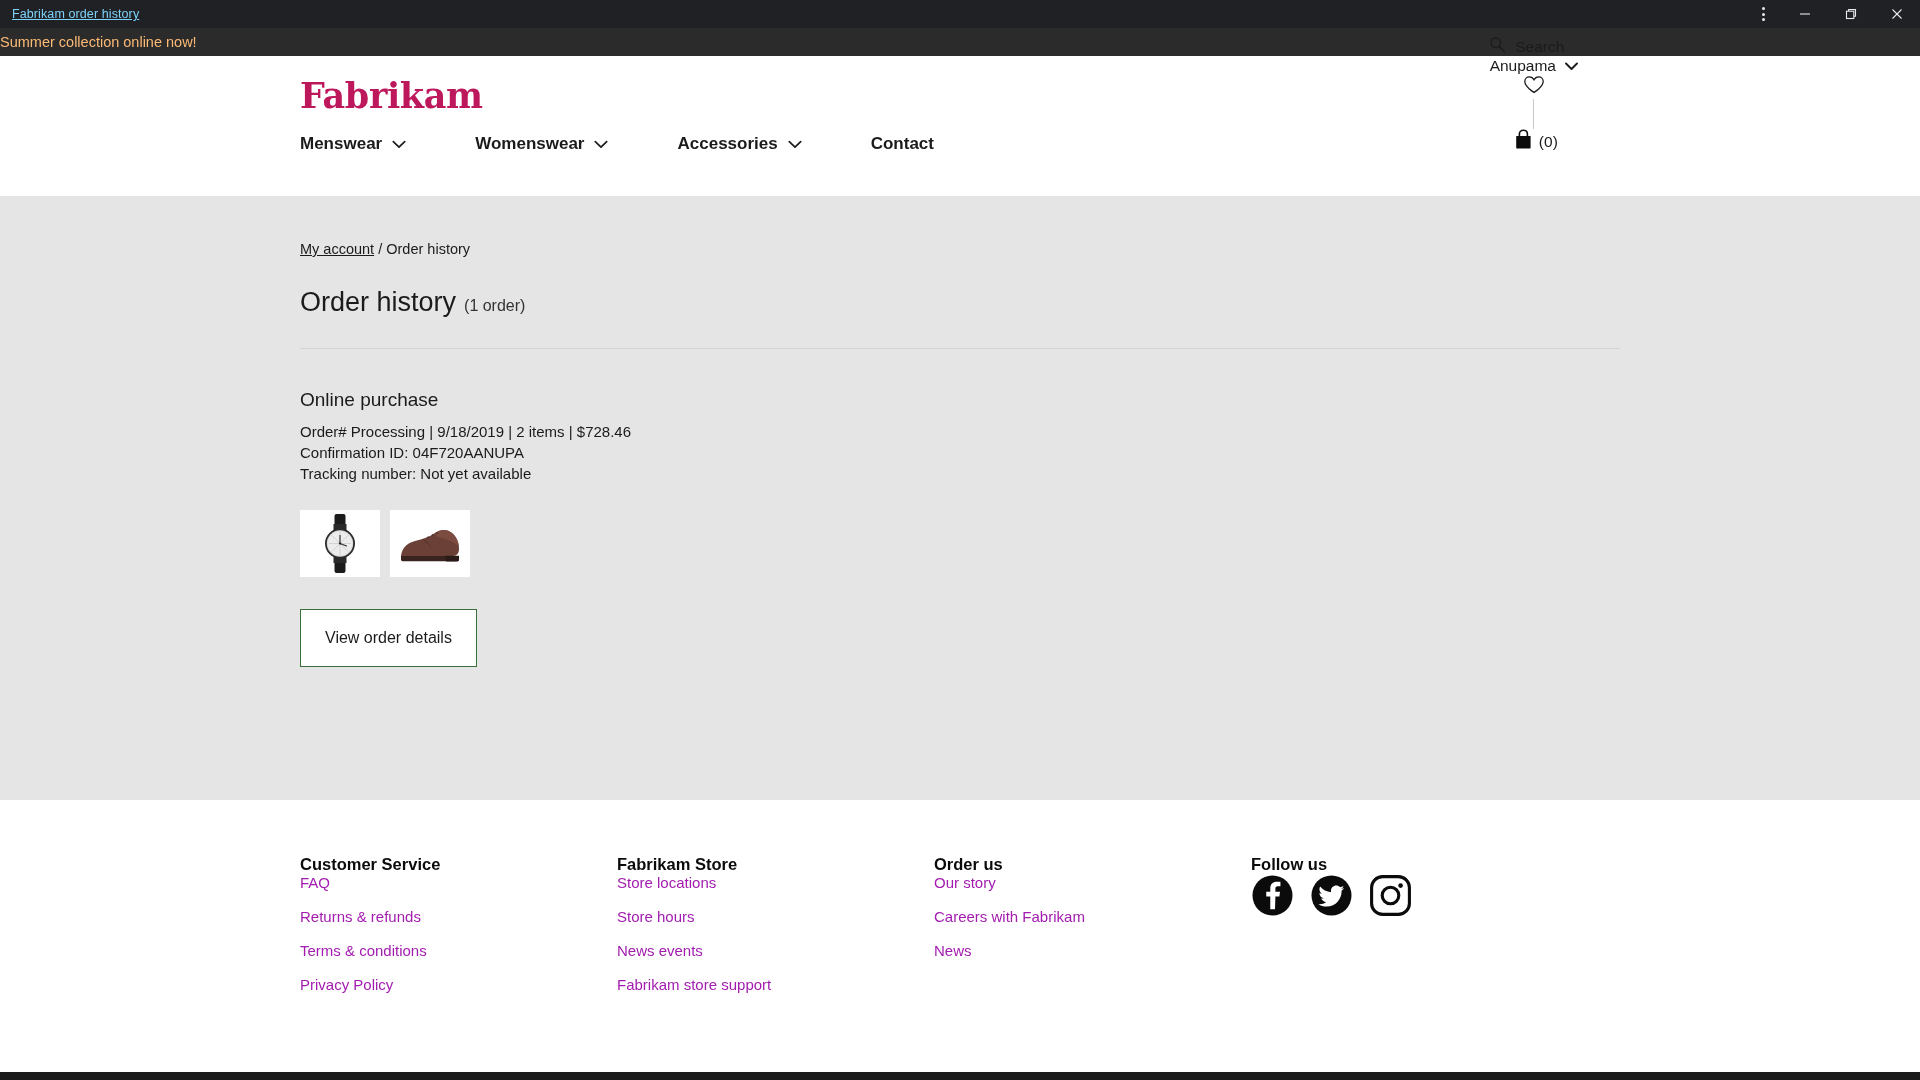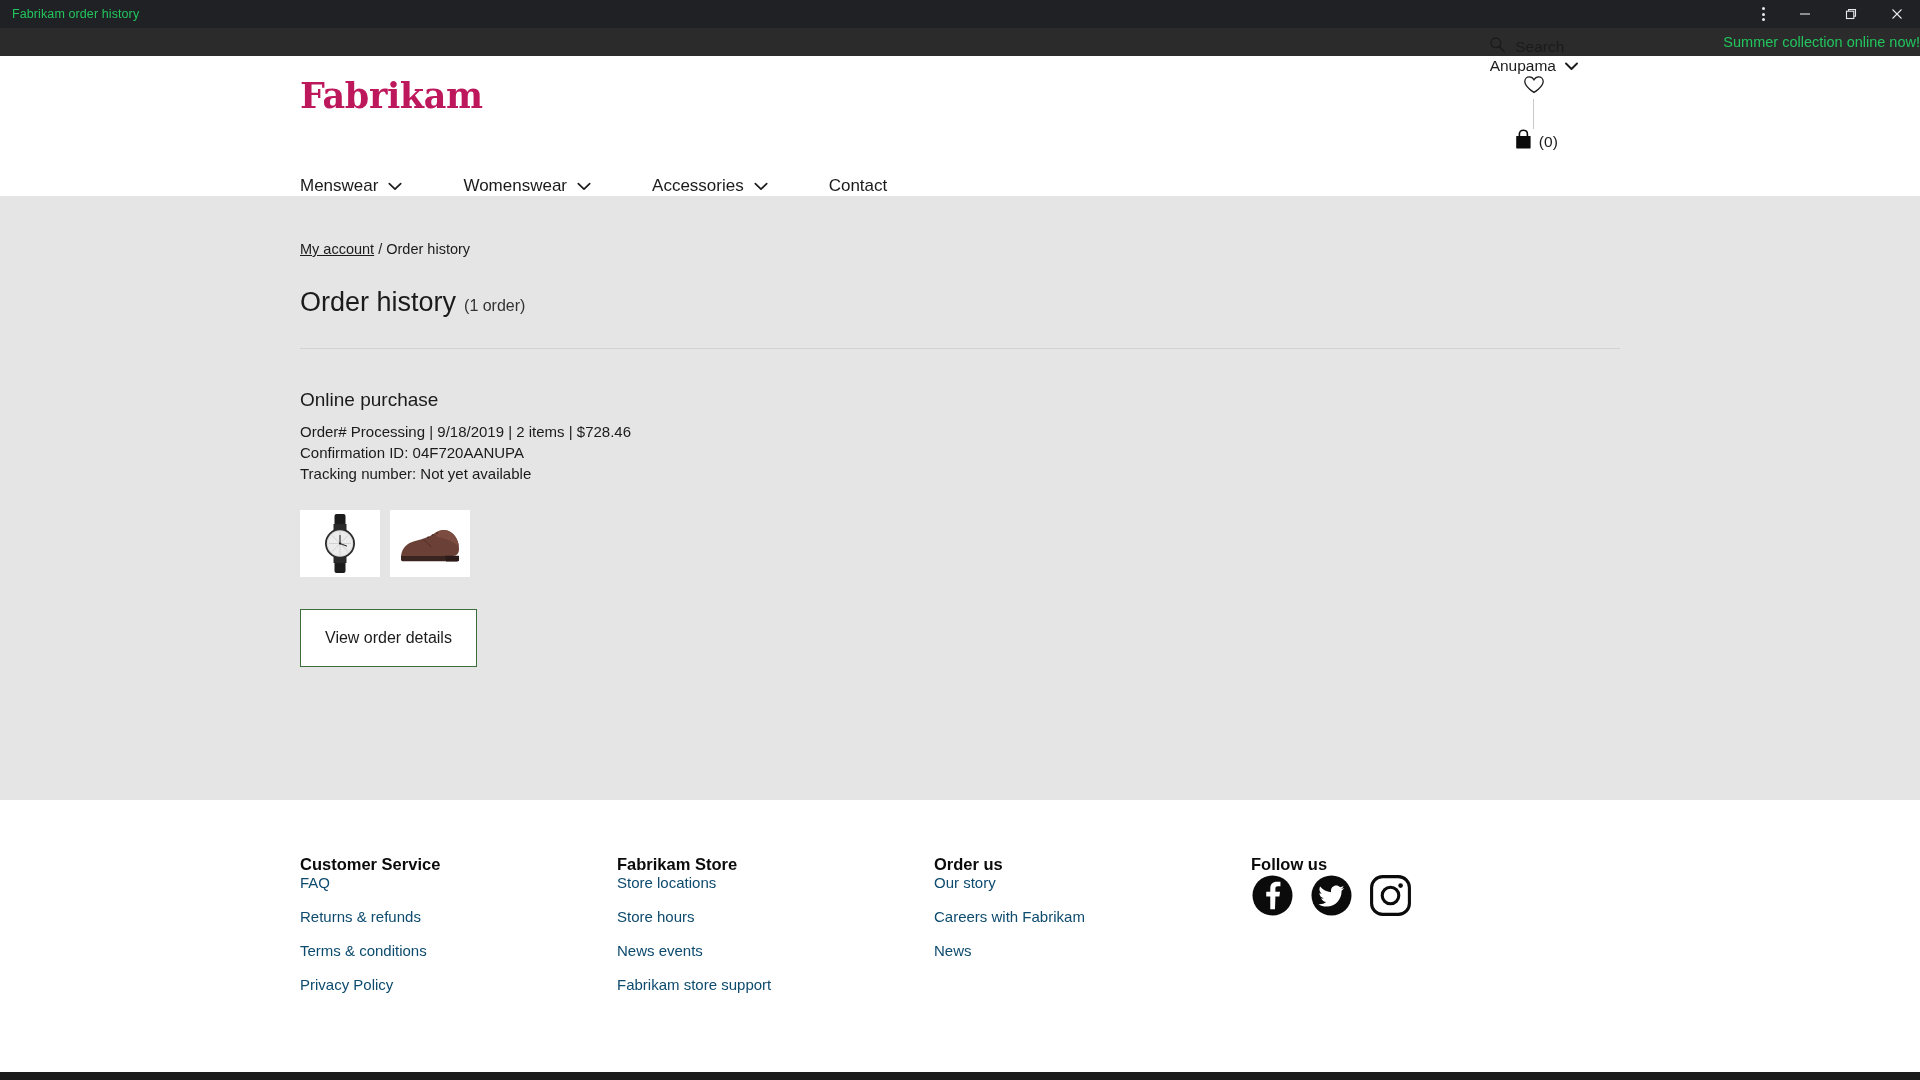--- a/index.html
+++ b/index.html
@@ -20,23 +20,24 @@
   .titlebar {
     height: 28px;
     background: #202124;
     display: flex;
     align-items: center;
     justify-content: space-between;
     padding-left: 12px;
     user-select: none;
   }
   .titlebar-text {
-    color: #22c55e;
+    color: #7dd3fc;
     font-size: 12.5px;
     letter-spacing: .1px;
+    text-decoration: underline;
   }
   .win-controls {
     display: flex;
     align-items: stretch;
     height: 28px;
   }
   .win-btn {
     width: 46px;
     display: flex;
     align-items: center;
@@ -56,24 +57,24 @@
     display: block;
     width: 3px; height: 3px;
     border-radius: 50%;
     background: #e8eaed;
   }
 
   
   .promo {
     height: 28px;
     background: #2b2b2b;
-    color: #22c55e;
-    display: flex;
-    align-items: center;
-    justify-content: flex-end;
+    color: #fdba74;
+    display: flex;
+    align-items: center;
+    justify-content: flex-start;
     font-size: 14.5px;
   }
 
   
   .site-header {
     background: #ffffff;
     padding: 0 0 0 0;
   }
   .hdr-row {
     width: 1920px;
@@ -117,23 +118,24 @@
   .hdr-item.cart { padding-left: 30px; gap: 6px; }
 
   .chev { display: inline-block; }
 
   
   .nav-row {
     width: 1920px;
     padding: 0 300px;
     height: 62px;
     display: flex;
-    align-items: flex-end;
-    gap: 8px;
-    background: #ffffff;
+    align-items: flex-start;
+    gap: 16px;
+    background: #ffffff;
+    font-weight: bold;
   }
   .nav-item {
     display: flex;
     align-items: center;
     gap: 10px;
     font-size: 17px;
     color: #1b1b1b;
     padding-right: 53px;
     white-space: nowrap;
   }
@@ -228,21 +230,21 @@
   }
   .fcol { width: 317px; }
   .fcol h4 {
     font-size: 16.5px;
     font-weight: 700;
     color: #0b0b0b;
   }
   .fcol a {
     display: block;
     font-size: 15px;
-    color: #0c4a6e;
+    color: #a21caf;
     text-decoration: none;
     margin-bottom: 17px;
   }
   .socials {
     display: flex;
     gap: 16px;
     align-items: center;
   }
   .socials svg { display: block; }
 

